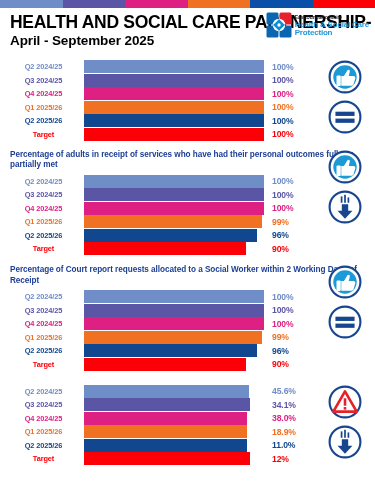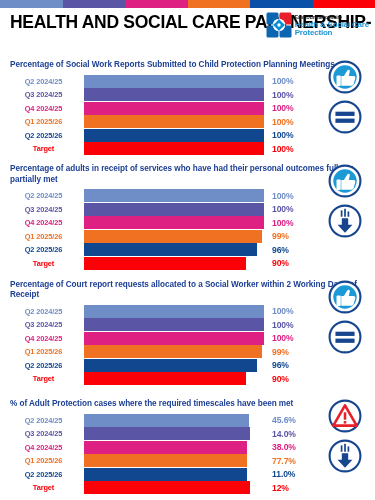--- a/index.html
+++ b/index.html
@@ -66,20 +66,21 @@
     <span style="background: rgb(111, 141, 198); flex: 1 1 0px;"></span>
     <span style="background: rgb(91, 85, 165); flex: 1 1 0px;"></span>
     <span style="background: rgb(221, 32, 130); flex: 1 1 0px;"></span>
     <span style="background: rgb(240, 113, 34); flex: 1 1 0px;"></span>
     <span style="background: rgb(11, 80, 168); flex: 1 1 0px;"></span>
     <span style="background: rgb(251, 0, 7); flex: 1 1 0px;"></span>
   </div>
 
 <div class="header">
   <div class="title-main">HEALTH AND SOCIAL CARE PARTNERSHIP-</div>
+  <div class="title-sub">April - September 2025</div>
 
   <div class="logo">
     <div class="logo-mark">
       <svg width="26" height="26" viewBox="0 0 52 52" xmlns="http://www.w3.org/2000/svg">
         <rect x="1" y="1" width="24" height="24" rx="3" fill="#0b66b2"></rect>
         <rect x="27" y="1" width="24" height="24" rx="3" fill="#e8202a"></rect>
         <rect x="1" y="27" width="24" height="24" rx="3" fill="#0b66b2"></rect>
         <rect x="27" y="27" width="24" height="24" rx="3" fill="#0b66b2"></rect>
         <circle cx="26" cy="26" r="12.5" fill="#ffffff"></circle>
         <path d="M26 14 L33 22 L26 26 L19 22 Z" fill="#0b8fd4"></path>
@@ -91,21 +92,20 @@
     </div>
     <div class="logo-text">
       <div class="logo-l1">East Dunbartonshire</div>
       <div class="logo-l2">Health &amp; Social Care</div>
       <div class="logo-l3">Protection</div>
     </div>
   </div>
 </div>
 
 <div class="section sec1">
-  <div class="sec-title">Percentage of Social Work Reports Submitted to Child Protection Planning Meetings</div>
   <div class="chart">
       <div class="row">
         <div class="rlabel" style="color: rgb(111, 141, 198);">Q2 2024/25</div>
         <div class="rtrack">
           <div class="rbar" style="background: rgb(111, 141, 198); width: 100%;"></div>
         </div>
         <div class="rvalue" style="color: rgb(111, 141, 198);">100%</div>
       </div>
       <div class="row">
         <div class="rlabel" style="color: rgb(91, 85, 165);">Q3 2024/25</div>
@@ -276,49 +276,48 @@
         </svg></div>
       <div><svg class="ico" viewBox="0 0 64 64">
           <circle cx="32" cy="32" r="29" fill="#fff" stroke="#17468f" stroke-width="4"></circle>
           <rect x="14" y="22" width="36" height="8" fill="#17468f"></rect>
           <rect x="14" y="35" width="36" height="8" fill="#17468f"></rect>
         </svg></div>
     </div>
 </div>
 
 <div class="section sec4">
-  <div class="sec-title">% of Adult Protection cases where the required timescales have been met</div>
   <div class="chart">
       <div class="row">
         <div class="rlabel" style="color: rgb(111, 141, 198);">Q2 2024/25</div>
         <div class="rtrack">
           <div class="rbar" style="background: rgb(111, 141, 198); width: 91.5%;"></div>
         </div>
         <div class="rvalue" style="color: rgb(111, 141, 198);">45.6%</div>
       </div>
       <div class="row">
         <div class="rlabel" style="color: rgb(91, 85, 165);">Q3 2024/25</div>
         <div class="rtrack">
           <div class="rbar" style="background: rgb(91, 85, 165); width: 92.3%;"></div>
         </div>
-        <div class="rvalue" style="color: rgb(91, 85, 165);">14.0%</div>
+        <div class="rvalue" style="color: rgb(91, 85, 165);">34.1%</div>
       </div>
       <div class="row">
         <div class="rlabel" style="color: rgb(221, 32, 130);">Q4 2024/25</div>
         <div class="rtrack">
           <div class="rbar" style="background: rgb(221, 32, 130); width: 90.5%;"></div>
         </div>
         <div class="rvalue" style="color: rgb(221, 32, 130);">38.0%</div>
       </div>
       <div class="row">
         <div class="rlabel" style="color: rgb(240, 113, 34);">Q1 2025/26</div>
         <div class="rtrack">
           <div class="rbar" style="background: rgb(240, 113, 34); width: 90.3%;"></div>
         </div>
-        <div class="rvalue" style="color: rgb(240, 113, 34);">77.7%</div>
+        <div class="rvalue" style="color: rgb(240, 113, 34);">18.9%</div>
       </div>
       <div class="row">
         <div class="rlabel" style="color: rgb(16, 71, 143);">Q2 2025/26</div>
         <div class="rtrack">
           <div class="rbar" style="background: rgb(16, 71, 143); width: 90.4%;"></div>
         </div>
         <div class="rvalue" style="color: rgb(16, 71, 143);">11.0%</div>
       </div>
       <div class="row">
         <div class="rlabel" style="color: rgb(251, 0, 7);">Target</div>

